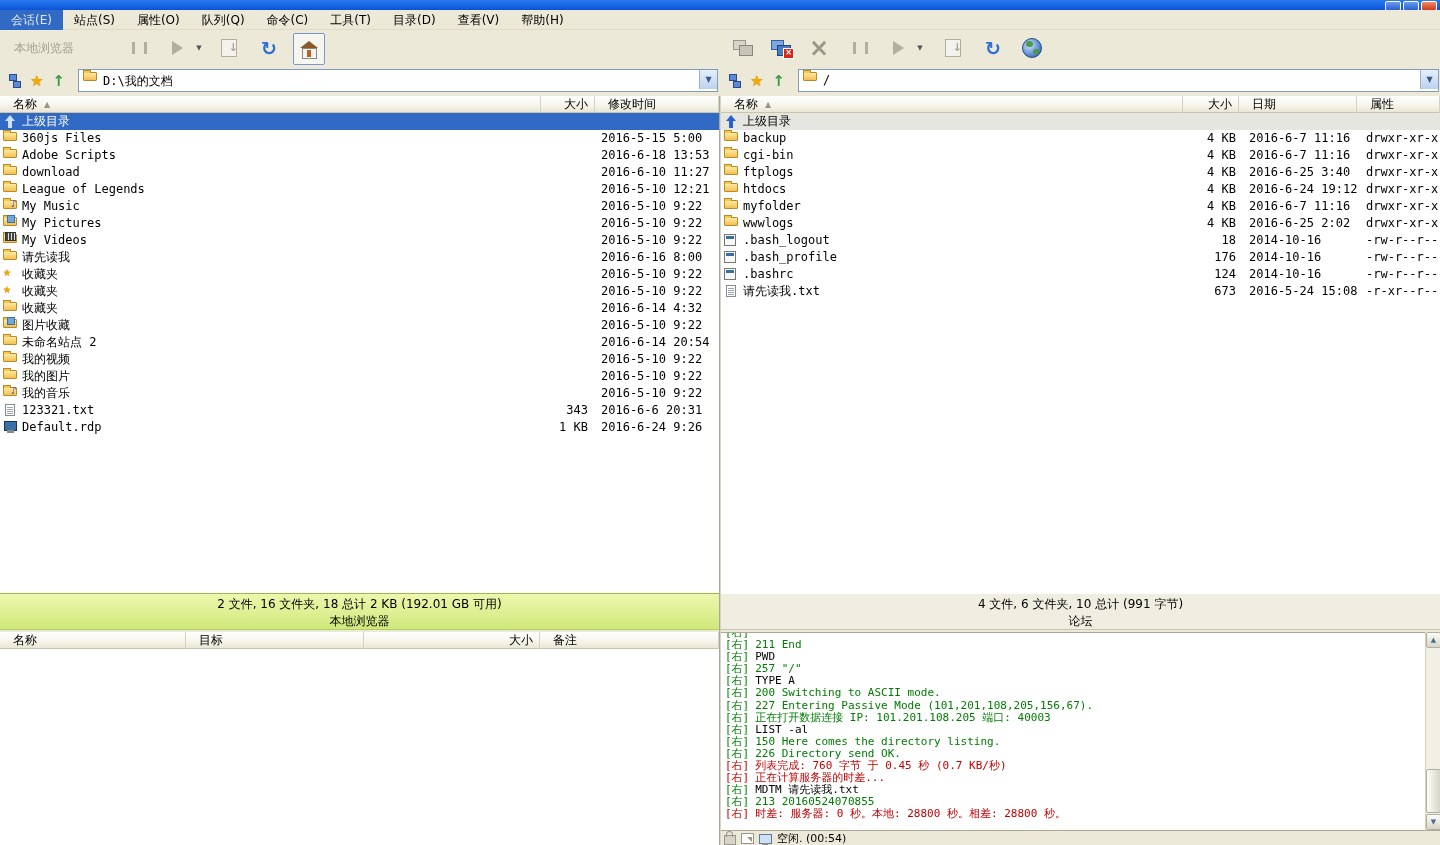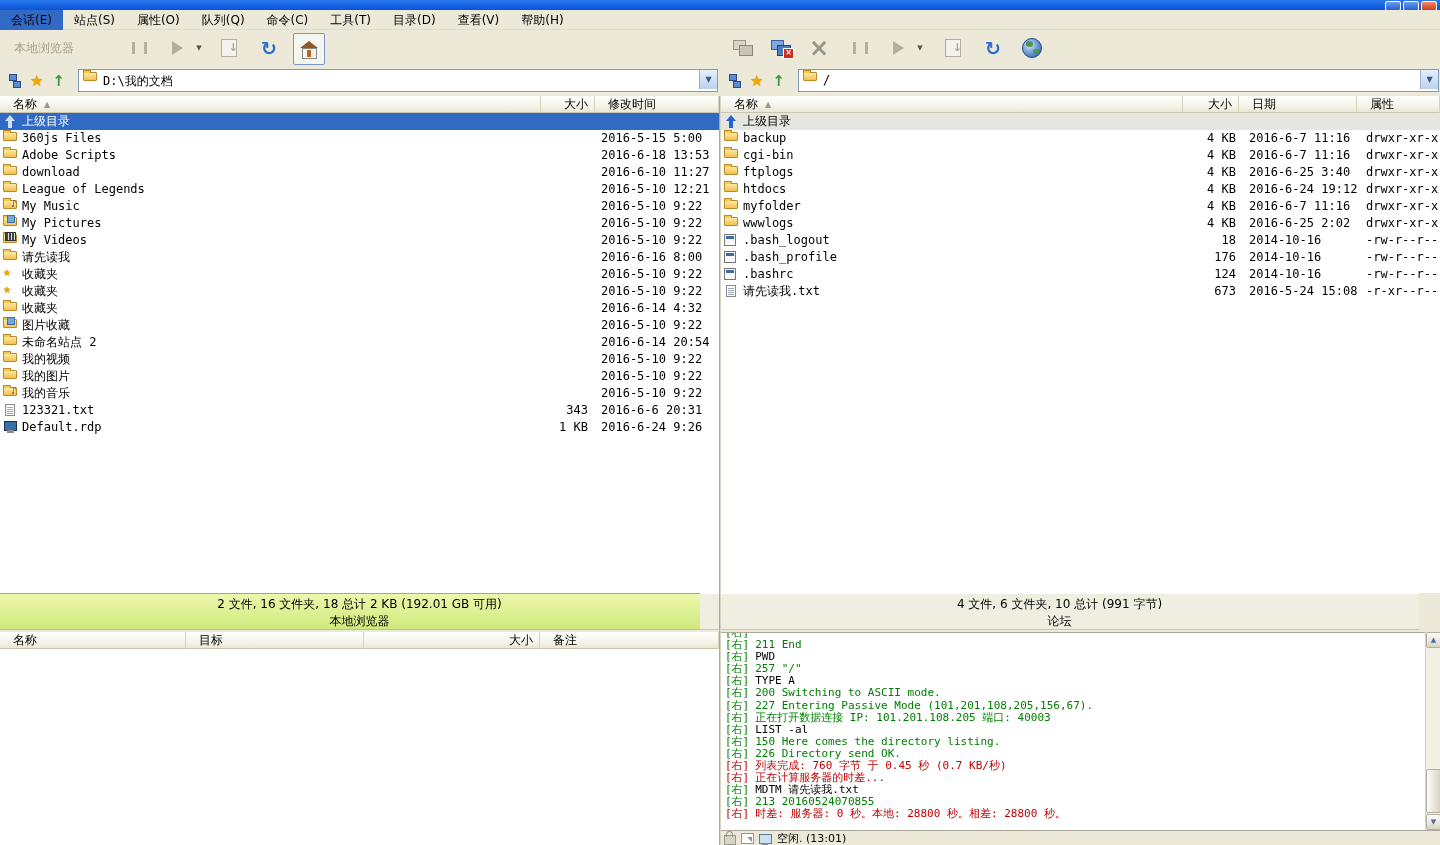--- a/index.html
+++ b/index.html
@@ -8,21 +8,21 @@
   
   .titlebar{position:absolute;left:0;top:0;width:1440px;height:10px;
             background:linear-gradient(#2a7af0,#0a53d8);}
   .winbtns{position:absolute;right:3px;top:1px;display:flex;gap:2px;}
   .winbtn{width:14px;height:8px;border:1px solid #fff;border-radius:2px;background:linear-gradient(#6a9cf0,#2a5fd0);}
   .winbtn.close{background:linear-gradient(#f08a6a,#d03a1a);}
   
   .menubar{position:absolute;left:0;top:10px;width:1440px;height:19px;background:#ece9d8;
            border-bottom:1px solid #e0dcc8;white-space:nowrap;}
   .menu-item{display:inline-block;padding:2px 11px 3px 11px;cursor:default;}
-  .menu-item.active{background:#316ac5;color:#000000;}
+  .menu-item.active{background:#316ac5;color:#e5e5e5;}
   
   .toolbar{position:absolute;left:0;top:30px;width:1440px;height:36px;background:#ece9d8;}
   .tb-label{position:absolute;left:14px;top:10px;color:#a3a091;}
   .tbtn{position:absolute;top:3px;width:30px;height:30px;display:flex;align-items:center;justify-content:center;}
   .tbtn.framed{border:1px solid #7a98c8;background:#f6f6f0;border-radius:2px;}
   .i-pause{width:9px;height:12px;border-left:3px solid #b2afa0;border-right:3px solid #b2afa0;}
   .i-play{width:0;height:0;border-top:7px solid transparent;border-bottom:7px solid transparent;border-left:11px solid #b2afa0;}
   .i-caret{font-size:7px;color:#555;}
   .i-queue{position:relative;width:14px;height:16px;background:#f4f2ec;border:1px solid #b2afa0;}
   .i-queue::after{content:"↓";position:absolute;right:-2px;top:1px;font-weight:bold;color:#a8a598;font-size:11px;}
@@ -91,21 +91,21 @@
   .icon.textfile::after{content:"";position:absolute;left:1px;right:1px;top:2px;height:7px;
         background:repeating-linear-gradient(#9aa8b8 0 1px,#fff 1px 2px);}
   .icon.sysfile{width:12px;height:12px;background:#f8f8f4;border:1px solid #777;box-sizing:border-box;}
   .icon.sysfile::after{content:"";position:absolute;left:1px;top:1px;right:1px;height:3px;background:#3a6ea5;}
   .icon.rdp{width:15px;}
   .icon.rdp::before{content:"";position:absolute;left:1px;top:0;width:11px;height:8px;background:#3a6ea5;border:1px solid #16324f;}
   .icon.rdp::after{content:"";position:absolute;left:4px;top:9px;width:7px;height:3px;background:#8a8a8a;}
   
   .pstatus{position:absolute;top:593px;width:719px;height:37px;text-align:center;box-sizing:border-box;padding-top:2px;line-height:17px;}
   .pstatus.green{left:0;background:linear-gradient(#eef7ad,#cfe97c);border-top:1px solid #9db94d;border-bottom:1px solid #b5cc62;}
-  .pstatus.beige{left:700px;background:#f0eee1;border-top:1px solid #fff;border-bottom:1px solid #cac6b0;}
+  .pstatus.beige{left:721px;background:#f0eee1;border-top:1px solid #fff;border-bottom:1px solid #cac6b0;}
   
   .qhdr{position:absolute;left:0;top:632px;width:719px;height:17px;background:linear-gradient(#ffffff,#f5f3e8 65%,#e9e6d3);
         border-bottom:1px solid #c9c5ad;box-sizing:border-box;line-height:16px;}
   .qbody{position:absolute;left:0;top:649px;width:719px;height:196px;background:#fff;}
   .divider-v{position:absolute;left:719px;top:96px;width:2px;height:749px;background:#d8d4c4;border-left:1px solid #aca899;box-sizing:border-box;}
   .logbox{position:absolute;left:721px;top:632px;width:704px;height:198px;background:#fff;overflow:hidden;
           font-family:"DejaVu Sans Mono","Liberation Mono",monospace;font-size:11px;line-height:12.1px;border-top:1px solid #aca899;}
   .loglines{margin-top:-6px;padding-left:4px;white-space:nowrap;}
   .log-pre{margin-right:6px;}
   .c-green{color:#007d00;}
@@ -509,16 +509,16 @@
   <div class="sbar">
     <span class="sarrow up">▲</span>
     <span class="sthumb"></span>
     <span class="sarrow down">▼</span>
   </div>
 
   <div class="bstatus">
     <span class="i-lock"></span>
     <span class="i-pane"></span>
     <span class="i-mon"></span>
-    <span>空闲. (13:01)</span>
+    <span>空闲. (00:54)</span>
   </div>
 
 </div>
 
 </body></html>

